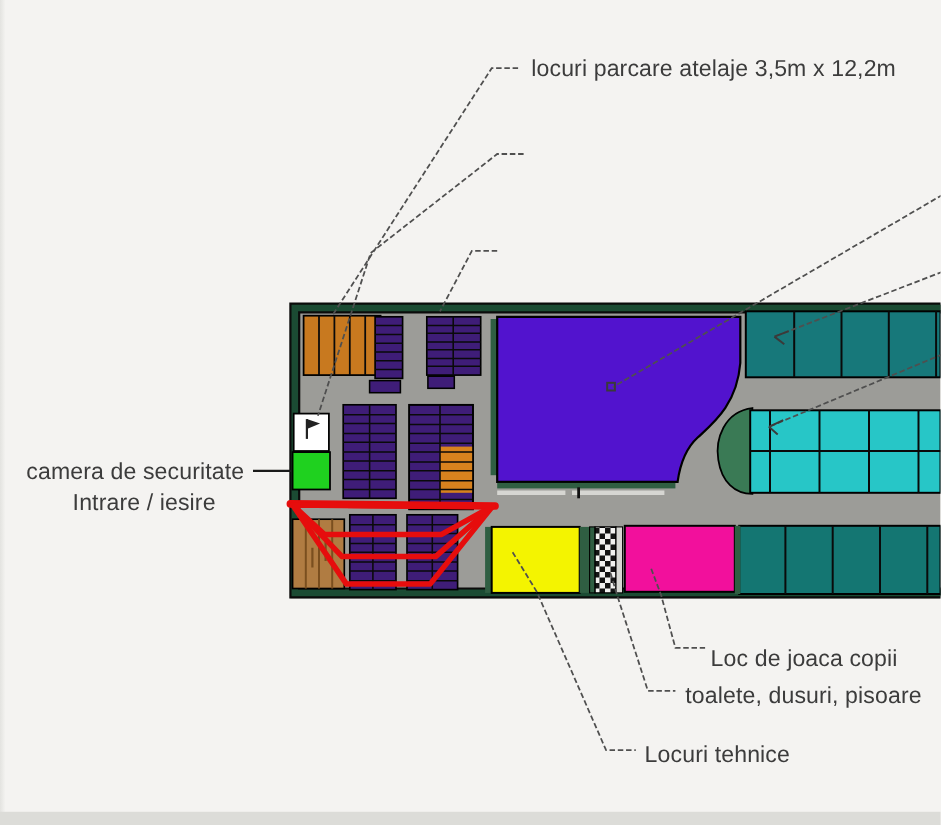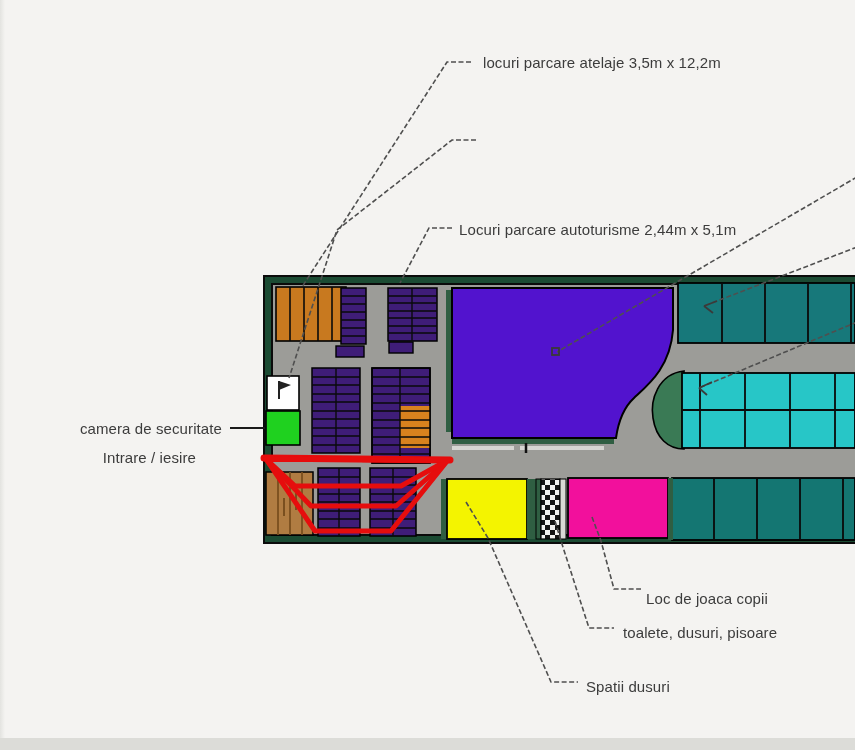--- a/index.html
+++ b/index.html
@@ -5,21 +5,21 @@
   html,body{margin:0;padding:0;}
   body{
     width:855px;height:750px;position:relative;overflow:hidden;
     background:#f4f3f1;
     font-family:"Liberation Sans", sans-serif;
   }
   #stage{position:absolute;inset:0;}
   svg{position:absolute;left:0;top:0;}
   .lbl{
     position:absolute;white-space:nowrap;
-    font-size:15px;line-height:21px;color:#3c3c3c;
+    font-size:21px;line-height:21px;color:#3c3c3c;
     letter-spacing:0.1px;
   }
   .lbl-right{text-align:center;}
   .bottom-band{
     position:absolute;left:0;right:0;bottom:0;height:12px;
     background:#dcdcd8;
   }
   .left-band{
     position:absolute;left:0;top:0;bottom:0;width:5px;
     background:linear-gradient(90deg,#e3e3e0,#f4f3f1);
@@ -173,26 +173,25 @@
       <rect x="552" y="348" width="7" height="7"></rect>
     </g>
     <g>
       <path d="M230,428 L265,428" stroke="#1a1a1a" stroke-width="2"></path>
     </g>
   </svg>
 
   <div class="lbl" style="left:483px;top:52px">locuri parcare atelaje 3,5m x 12,2m</div>
 
 
-  <div class="lbl" style="left:459px;top:219px">Locuri parcare autoturisme 2,44m x 5,1m</div>
 
   <div class="lbl lbl-right" style="right:633px;top:418px">camera de securitate</div>
 
   <div class="lbl lbl-right" style="right:659px;top:447px">Intrare / iesire</div>
 
   <div class="lbl" style="left:623px;top:622px">toalete, dusuri, pisoare</div>
 
   <div class="lbl" style="left:646px;top:588px">Loc de joaca copii</div>
 
-  <div class="lbl" style="left:586px;top:676px">Spatii dusuri</div>
+  <div class="lbl" style="left:586px;top:676px">Locuri tehnice</div>
 
   <div class="bottom-band"></div>
 </div>
 
 </body></html>

